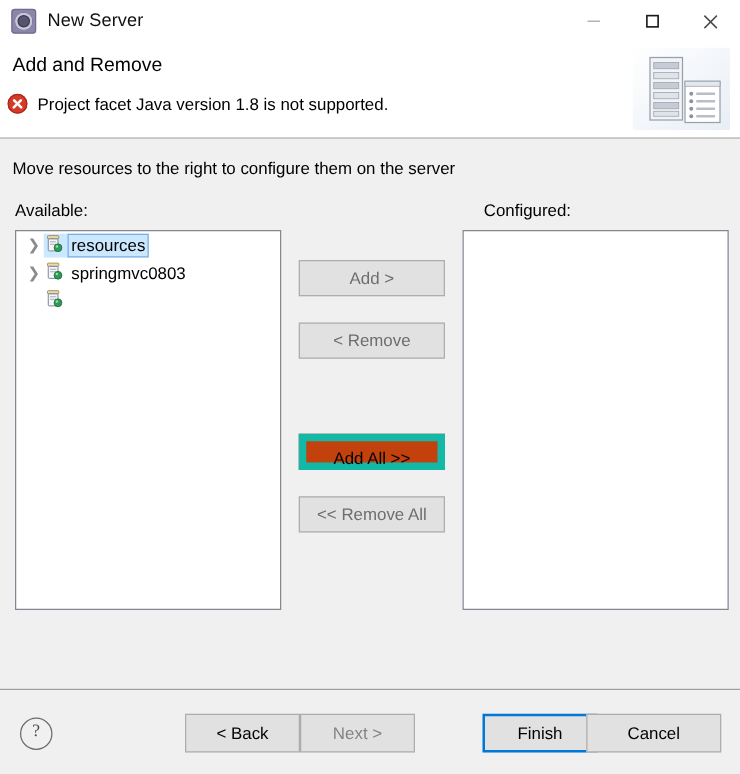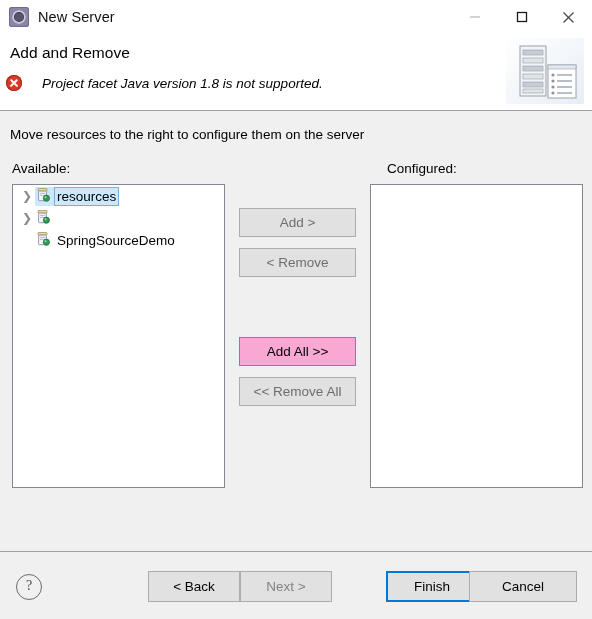--- a/index.html
+++ b/index.html
@@ -105,24 +105,23 @@
     content: "";
     position: absolute;
     left: 3px; top: 7px;
     width: 10px; height: 2.4px;
     background: #ffffff;
     border-radius: 1px;
   }
   .error-icon::before { transform: rotate(45deg); }
   .error-icon::after  { transform: rotate(-45deg); }
   .header-msg-text {
-    margin-left: 20px;
-    font-size: 13.5px;
-    color: #000000;
-    font-style: italic;
+    margin-left: 8px;
+    font-size: 13.5px;
+    color: #000000;
   }
   .header-graphic {
     position: absolute;
     right: 8px; top: 4px;
     width: 78px; height: 66px;
   }
 
   .hrule {
     position: absolute;
     left: 0;
@@ -222,26 +221,26 @@
     display: block;
     width: 117px;
     height: 29px;
     font-family: "Liberation Sans", sans-serif;
     font-size: 13.5px;
     text-align: center;
     line-height: 27px;
     border: 1px solid #adadad;
     background: #e1e1e1;
     color: #6d6d6d;
-    margin-bottom: 11px;
+    margin-bottom: 21px;
     box-sizing: border-box;
   }
   .xfer-btn.enabled {
-    background: #f9a8d4;
-    border: 1px solid #14b8a6;
+    background: #c2410c;
+    border: 6px solid #14b8a6;
     color: #000000;
   }
   .xfer-btn.gap-top { margin-top: 60px; }
 
   
   .footer {
     position: absolute;
     left: 0; top: 552px;
     width: 592px; height: 67px;
     background: #f0f0f0;
@@ -382,37 +381,37 @@
           <svg width="16" height="16" viewBox="0 0 16 16">
             <rect x="3" y="1.5" width="9" height="2.6" rx="0.6" fill="#e8d9a8" stroke="#9a8a55" stroke-width="0.7"></rect>
             <rect x="3.6" y="4.1" width="7.8" height="9.6" rx="0.8" fill="#f4f6f9" stroke="#7d8795" stroke-width="0.8"></rect>
             <line x1="5" y1="6.4" x2="10" y2="6.4" stroke="#9aa4b1" stroke-width="0.7"></line>
             <line x1="5" y1="8.4" x2="10" y2="8.4" stroke="#9aa4b1" stroke-width="0.7"></line>
             <circle cx="11.4" cy="11.2" r="3.1" fill="#2f9a56" stroke="#1d6b3a" stroke-width="0.7"></circle>
             <circle cx="10.5" cy="10.2" r="1" fill="#8fe0ac"></circle>
           </svg>
         </span>
       </span>
+      <span class="tree-label">springmvc0803</span>
     </div>
 
     <div class="tree-item">
       <span class="chev empty">❯</span>
       <span class="proj-icon-wrap">
         <span class="proj-icon">
           <svg width="16" height="16" viewBox="0 0 16 16">
             <rect x="3" y="1.5" width="9" height="2.6" rx="0.6" fill="#e8d9a8" stroke="#9a8a55" stroke-width="0.7"></rect>
             <rect x="3.6" y="4.1" width="7.8" height="9.6" rx="0.8" fill="#f4f6f9" stroke="#7d8795" stroke-width="0.8"></rect>
             <line x1="5" y1="6.4" x2="10" y2="6.4" stroke="#9aa4b1" stroke-width="0.7"></line>
             <line x1="5" y1="8.4" x2="10" y2="8.4" stroke="#9aa4b1" stroke-width="0.7"></line>
             <circle cx="11.4" cy="11.2" r="3.1" fill="#2f9a56" stroke="#1d6b3a" stroke-width="0.7"></circle>
             <circle cx="10.5" cy="10.2" r="1" fill="#8fe0ac"></circle>
           </svg>
         </span>
       </span>
-      <span class="tree-label">SpringSourceDemo</span>
     </div>
 
   </div>
 
   <div class="listbox configured"></div>
 
   <div class="mid-buttons">
     <div class="xfer-btn">Add &gt;</div>
     <div class="xfer-btn">&lt; Remove</div>
     <div class="xfer-btn enabled gap-top">Add All &gt;&gt;</div>

